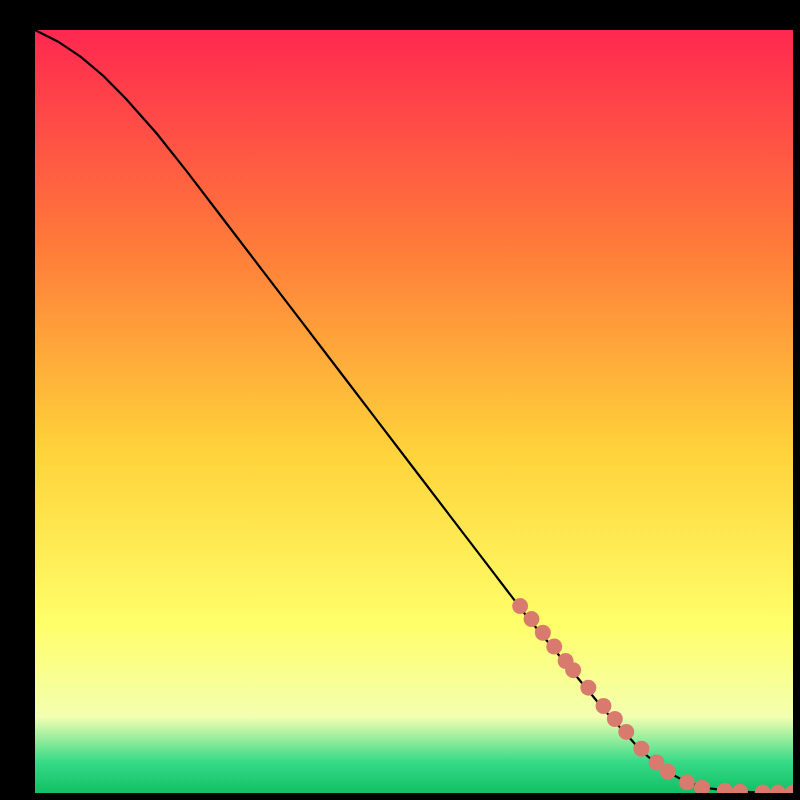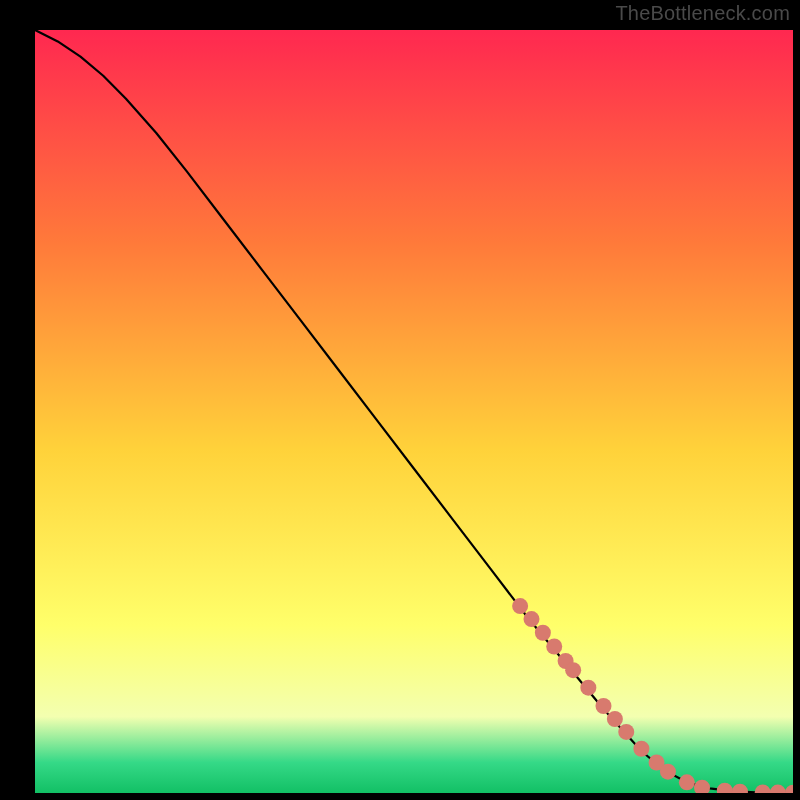--- a/index.html
+++ b/index.html
@@ -33,21 +33,20 @@
     top: 30px;
     width: 758px;
     height: 763px;
   }
   svg { display: block; }
 </style>
 </head>
 <body>
 
 <div class="stage">
-  <div class="watermark">TheBottleneck.com</div>
 
   <div class="plot">
     <svg id="chart-svg" viewBox="0 0 758 763" width="758" height="763" preserveAspectRatio="none">
       <defs>
         <linearGradient id="bg-grad" x1="0" y1="0" x2="0" y2="1">
           <stop id="g0" offset="0%" stop-color="#ff2850"></stop>
           <stop id="g1" offset="28%" stop-color="#ff7a3a"></stop>
           <stop id="g2" offset="55%" stop-color="#ffd23a"></stop>
           <stop id="g3" offset="78%" stop-color="#ffff6a"></stop>
           <stop id="g4" offset="90%" stop-color="#f3ffb0"></stop>

